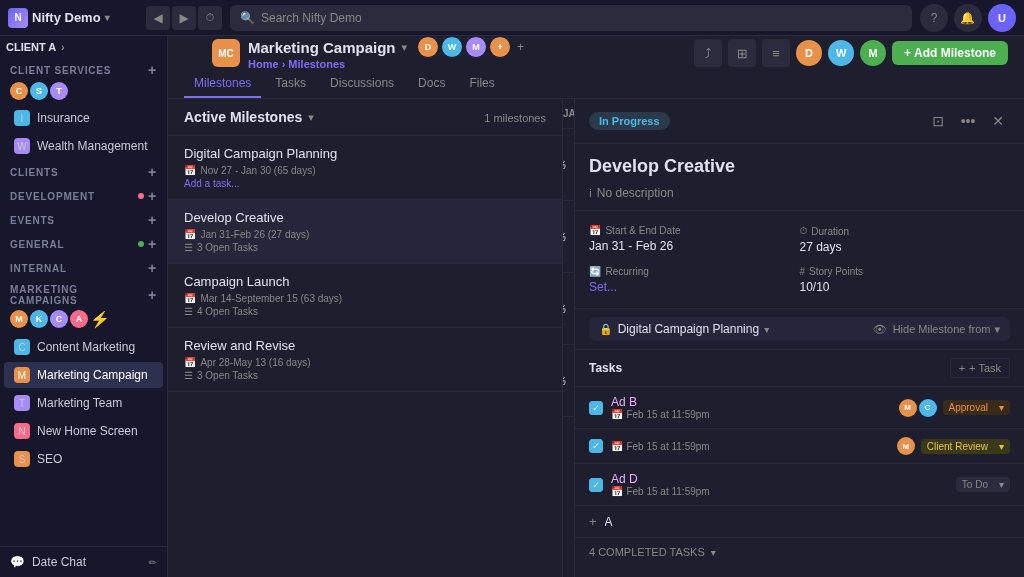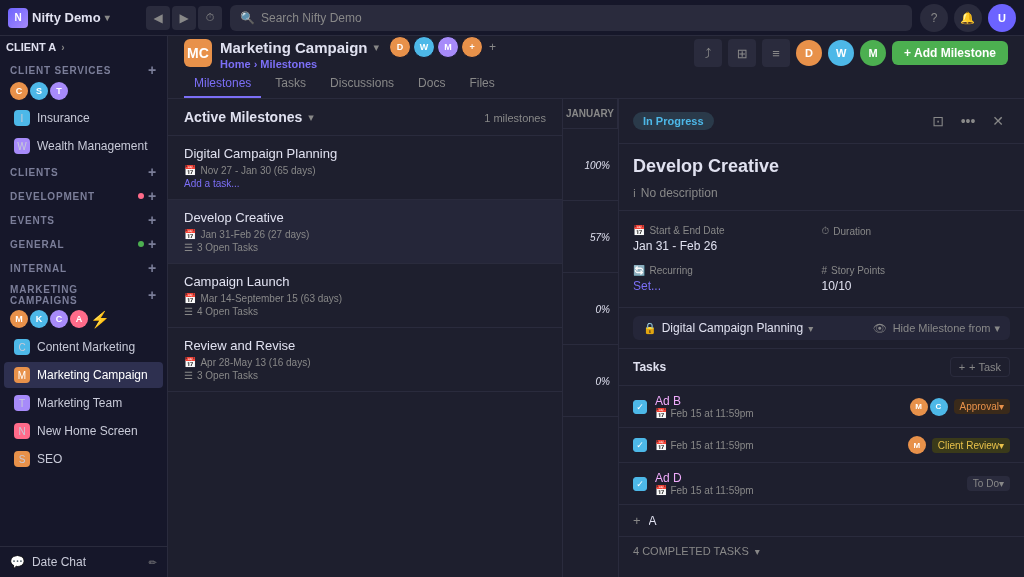--- a/index.html
+++ b/index.html
@@ -172,21 +172,21 @@
       background: #1e1f2e;
       border-bottom: 1px solid #2a2b3d;
       padding: 0 16px;
       flex-shrink: 0;
     }
     .project-icon {
       width: 28px; height: 28px;
       background: #e8914a;
       border-radius: 6px;
       display: flex; align-items: center; justify-content: center;
-      font-size: 14px; color: #fff; font-weight: bold;
+      font-size: 10px; color: #fff; font-weight: bold; margin-left: 28px;
     }
     .project-name {
       font-size: 15px; font-weight: 700; color: #e0e1f0;
     }
     .project-members {
       display: flex; gap: 2px; margin-left: 4px;
     }
     .project-member-avatar {
       width: 22px; height: 22px;
       border-radius: 50%;
@@ -324,21 +324,21 @@
     }
     .gantt-row {
       height: 72px;
       border-bottom: 1px solid #2a2b3d;
       position: relative;
       display: flex;
       align-items: center;
     }
     
     .detail-panel {
-      width: 406px;
+      width: 450px;
       flex-shrink: 0;
       background: #1e1f2e;
       border-left: 1px solid #2a2b3d;
       display: flex;
       flex-direction: column;
       overflow: hidden;
     }
     .detail-header {
       display: flex;
       align-items: center;
@@ -456,21 +456,21 @@
     }
     .task-date {
       font-size: 10px; color: #888;
       display: flex; align-items: center; gap: 3px;
     }
     .task-status-badge {
       font-size: 10px;
       padding: 2px 6px;
       border-radius: 4px;
       cursor: pointer;
-      display: flex; align-items: flex-end; gap: 0;
+      display: flex; align-items: flex-end; gap: 11px;
     }
     .task-assignee-avatars {
       display: flex; gap: 2px;
     }
     .task-assignee {
       width: 18px; height: 18px;
       border-radius: 50%;
       display: flex; align-items: center; justify-content: center;
       font-size: 8px; font-weight: bold; color: #fff;
     }
@@ -792,20 +792,21 @@
               <span>📅</span>
               <span>Start &amp; End Date</span>
             </div>
             <div class="field-value">Jan 31 - Feb 26</div>
           </div>
           <div class="detail-field">
             <div class="field-label">
               <span>⏱</span>
               <span>Duration</span>
             </div>
+            <div class="field-value">27 days</div>
           </div>
           <div class="detail-field">
             <div class="field-label">
               <span>🔄</span>
               <span>Recurring</span>
             </div>
             <div class="field-value" style="color:#7c6ff7;">Set...</div>
           </div>
           <div class="detail-field">
             <div class="field-label">

